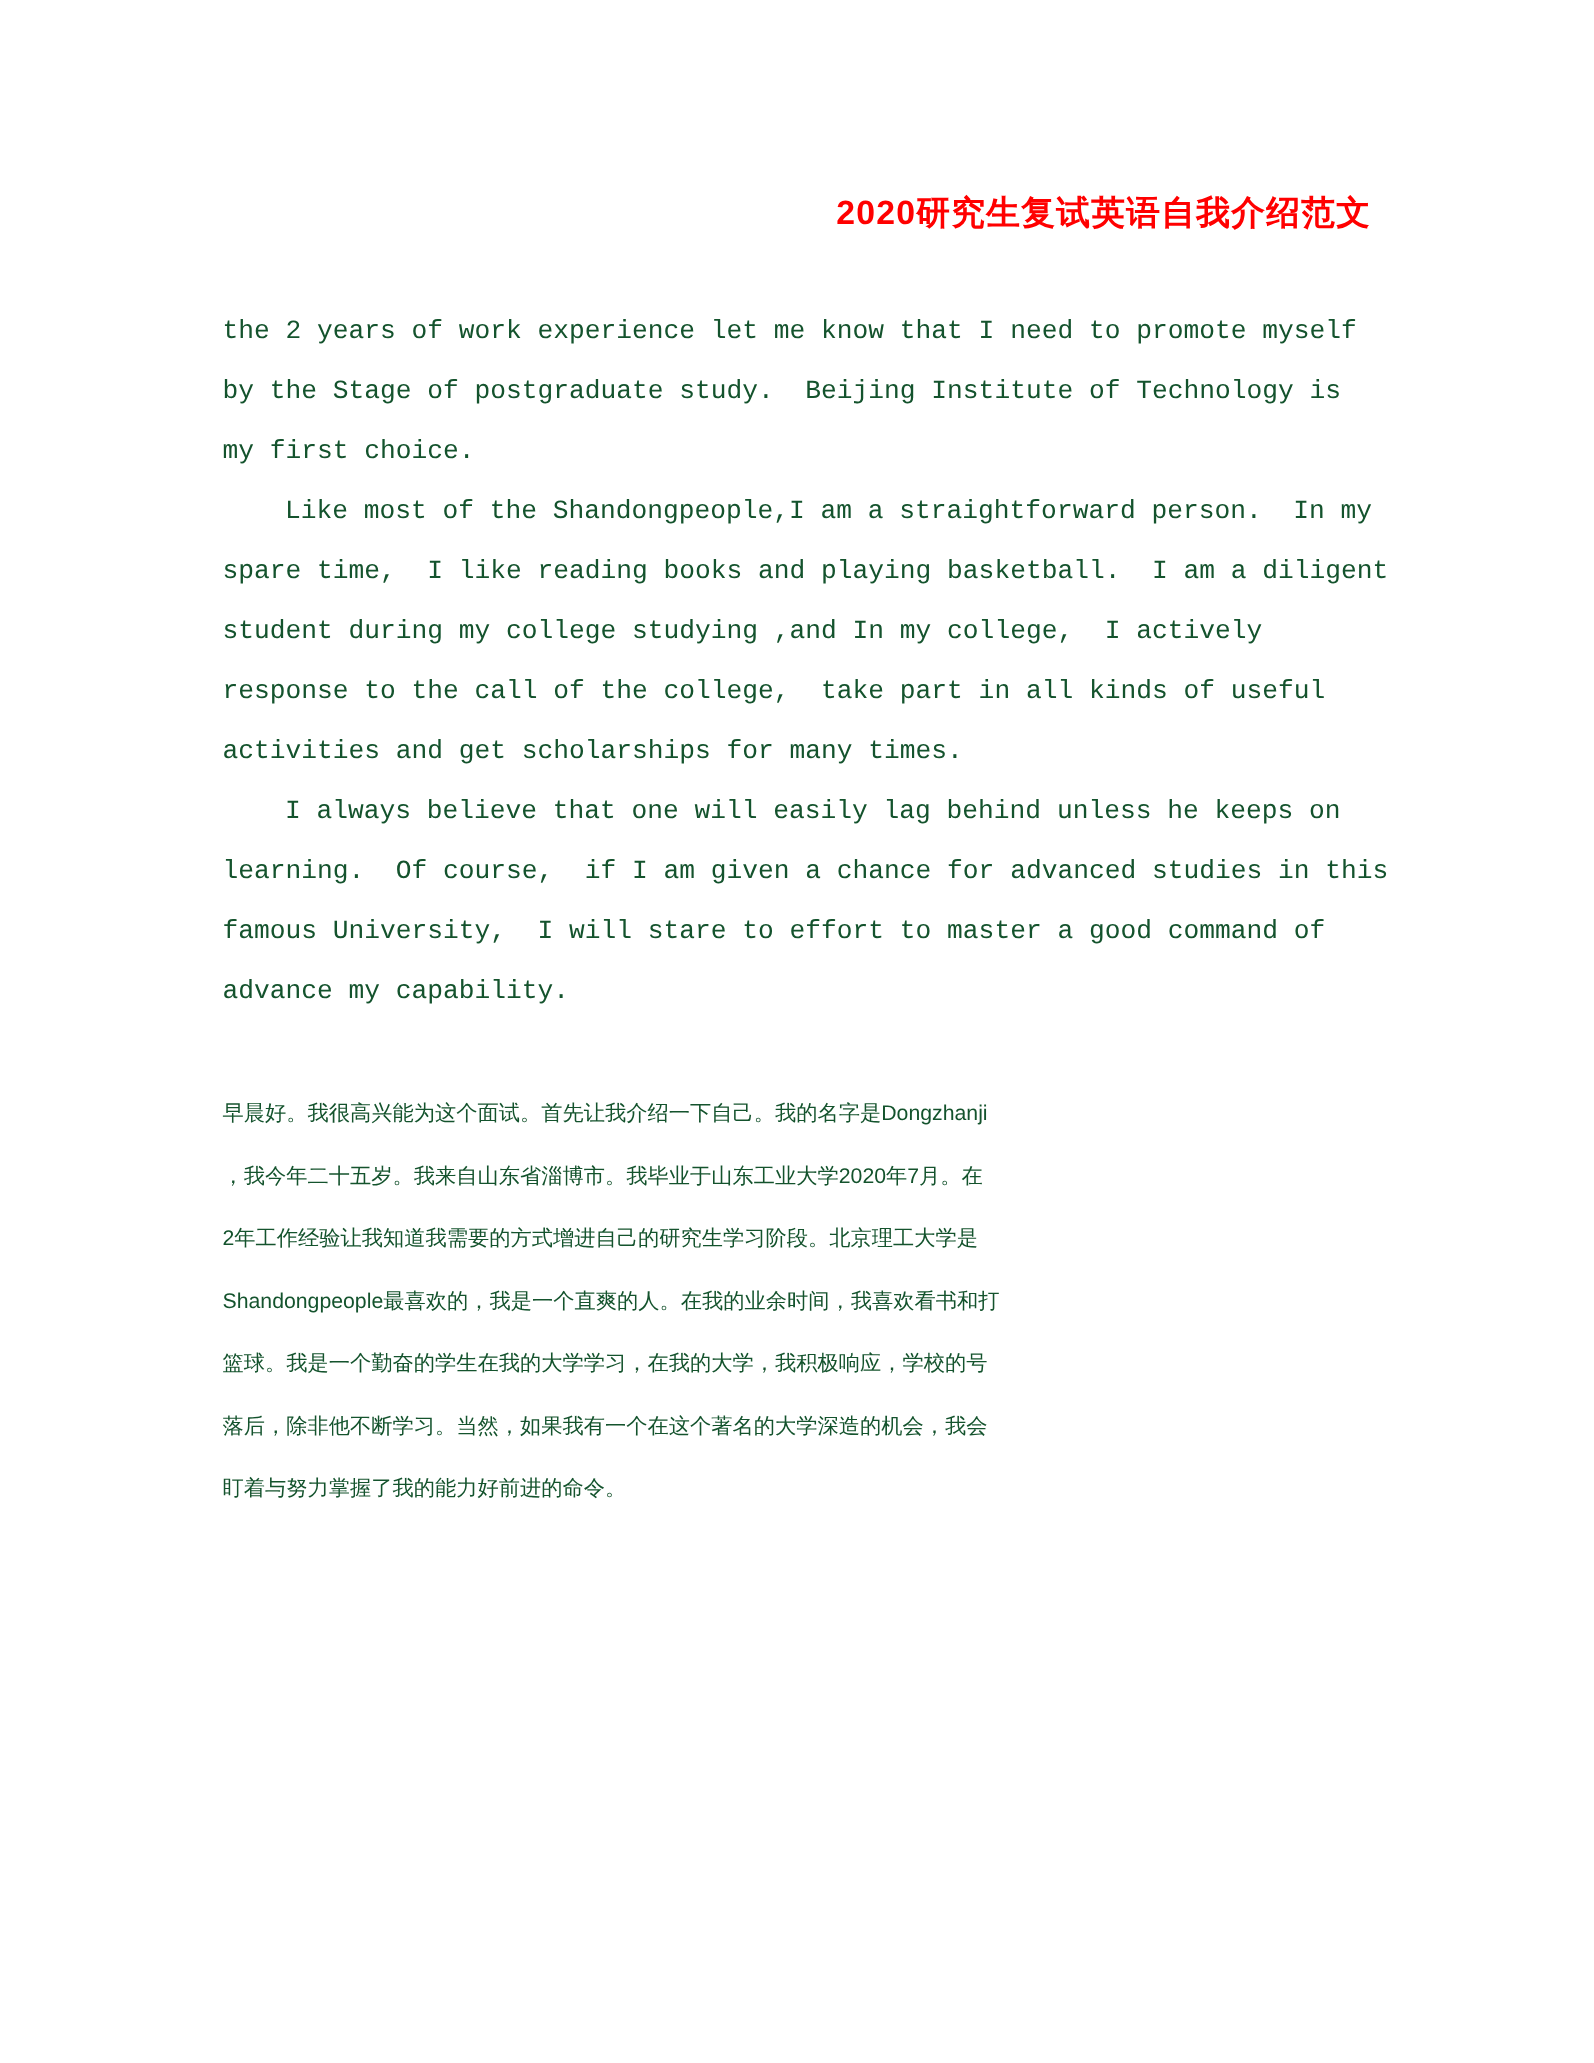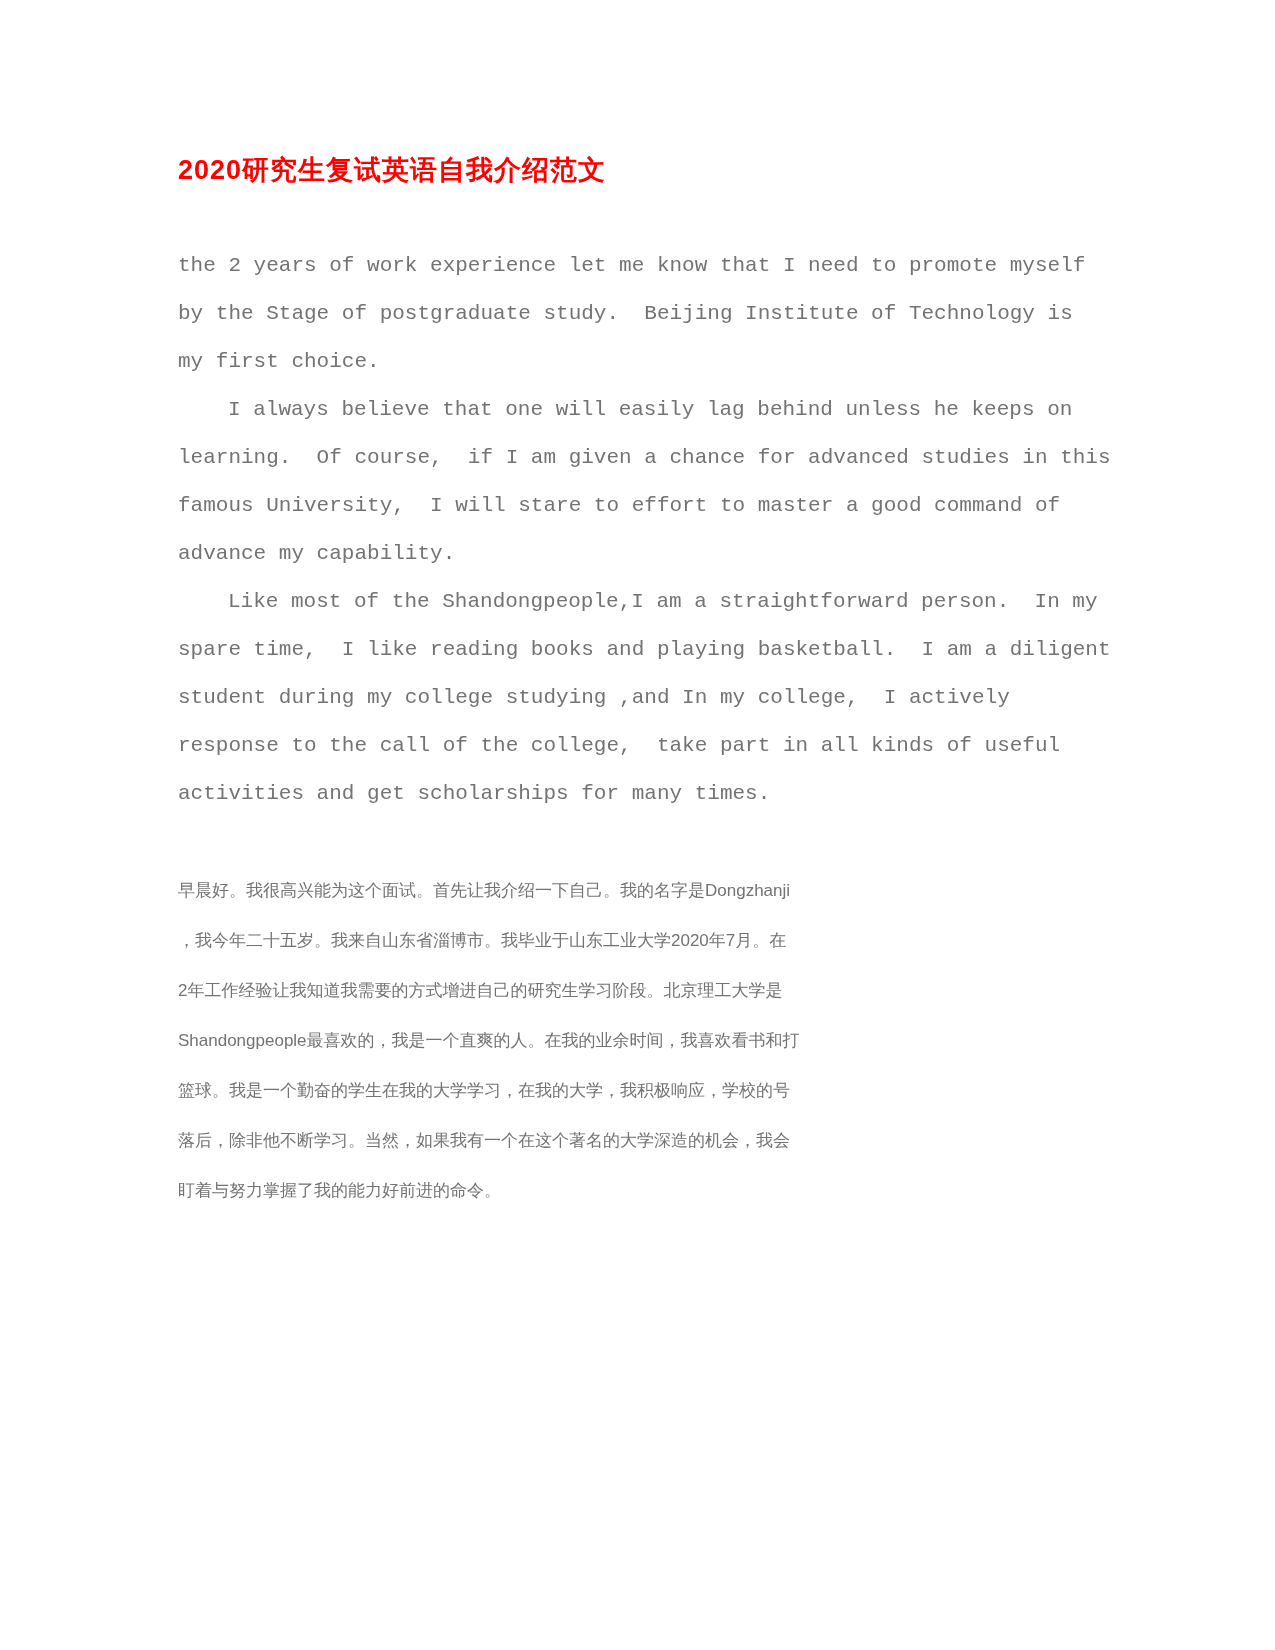--- a/index.html
+++ b/index.html
@@ -12,21 +12,21 @@
     width: 1275px;
     height: 1650px;
     background: #ffffff;
     overflow: hidden;
   }
   .title {
     position: absolute;
     top: 152px;
     left: 178px;
     width: 919px;
-    text-align: left;
+    text-align: right;
     font-family: "Liberation Sans", sans-serif;
     font-size: 27px;
     font-weight: bold;
     letter-spacing: 1px;
     color: #ff0000; 
   }
   .doc-body {
     position: absolute;
     top: 242px;
     left: 178px;
@@ -58,38 +58,38 @@
   }
   .indent-first .line:first-child {
     padding-left: 50px;
   }
 </style>
 </head>
 <body>
 
 <div class="page" style="background: rgb(255, 255, 255);">
   <div class="title" style="color: rgb(255, 0, 0);">2020研究生复试英语自我介绍范文</div>
-  <div class="doc-body" style="color: #737373;">
+  <div class="doc-body" style="color: #14532d;">
       <div class="paragraph en">
         <div class="line">the 2 years of work experience let me know that I need to promote myself</div>
         <div class="line">by the Stage of postgraduate study.  Beijing Institute of Technology is</div>
         <div class="line">my first choice.</div>
-      </div>
-      <div class="paragraph en indent-first">
-        <div class="line">I always believe that one will easily lag behind unless he keeps on</div>
-        <div class="line">learning.  Of course,  if I am given a chance for advanced studies in this</div>
-        <div class="line">famous University,  I will stare to effort to master a good command of</div>
-        <div class="line">advance my capability.</div>
       </div>
       <div class="paragraph en indent-first">
         <div class="line">Like most of the Shandongpeople,I am a straightforward person.  In my</div>
         <div class="line">spare time,  I like reading books and playing basketball.  I am a diligent</div>
         <div class="line">student during my college studying ,and In my college,  I actively</div>
         <div class="line">response to the call of the college,  take part in all kinds of useful</div>
         <div class="line">activities and get scholarships for many times.</div>
+      </div>
+      <div class="paragraph en indent-first">
+        <div class="line">I always believe that one will easily lag behind unless he keeps on</div>
+        <div class="line">learning.  Of course,  if I am given a chance for advanced studies in this</div>
+        <div class="line">famous University,  I will stare to effort to master a good command of</div>
+        <div class="line">advance my capability.</div>
       </div>
       <div class="paragraph spacer"></div>
       <div class="paragraph zh">
         <div class="line">早晨好。我很高兴能为这个面试。首先让我介绍一下自己。我的名字是Dongzhanji</div>
         <div class="line">，我今年二十五岁。我来自山东省淄博市。我毕业于山东工业大学2020年7月。在</div>
         <div class="line">2年工作经验让我知道我需要的方式增进自己的研究生学习阶段。北京理工大学是</div>
       </div>
       <div class="paragraph zh">
         <div class="line">Shandongpeople最喜欢的，我是一个直爽的人。在我的业余时间，我喜欢看书和打</div>
         <div class="line">篮球。我是一个勤奋的学生在我的大学学习，在我的大学，我积极响应，学校的号</div>

